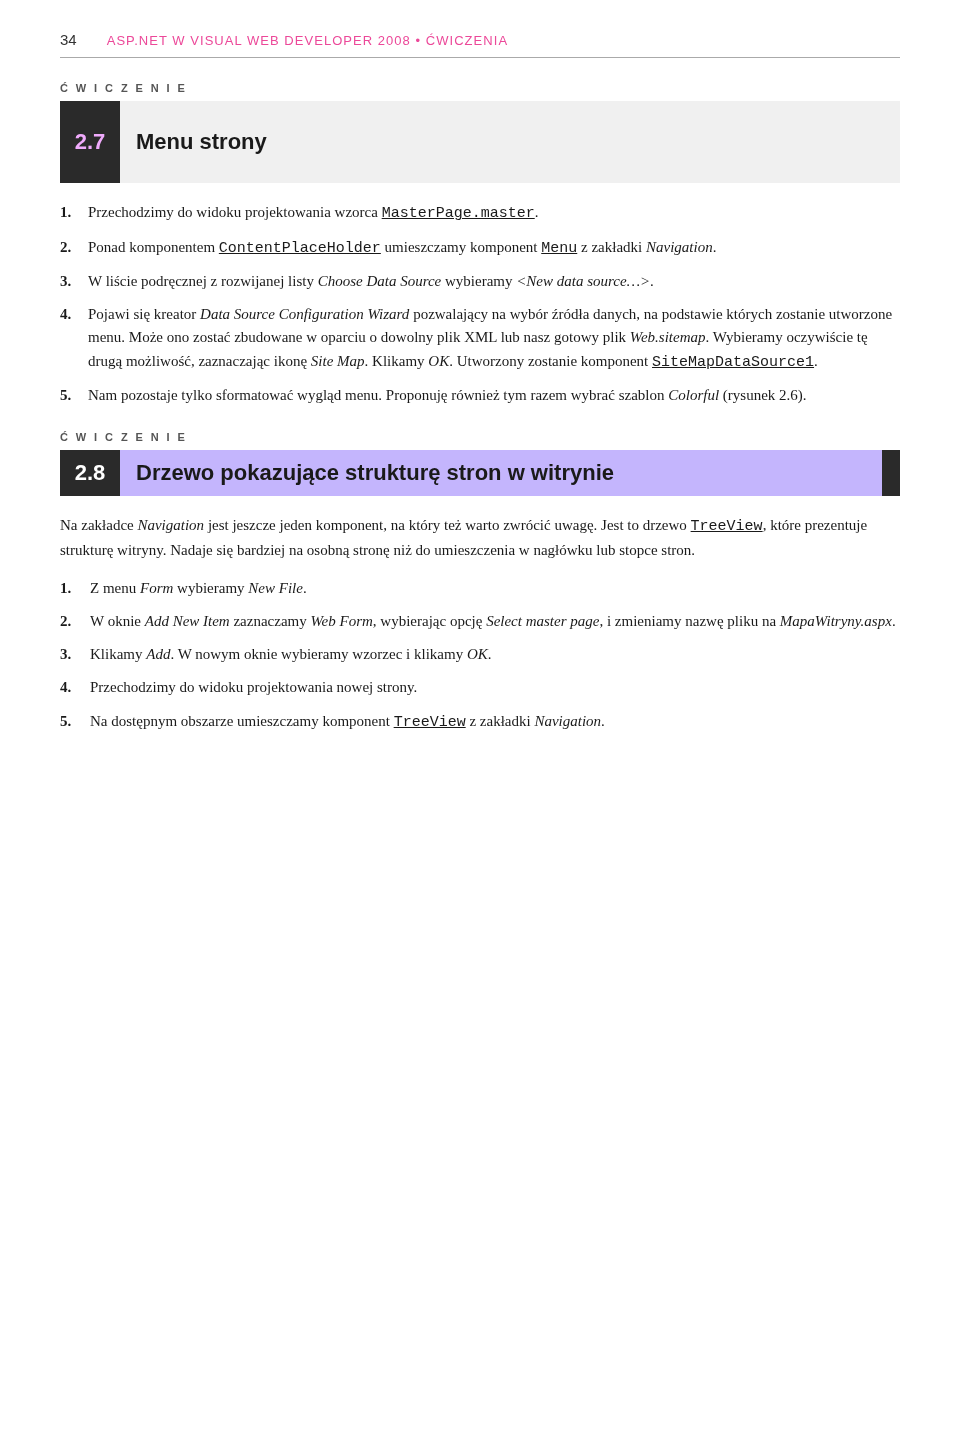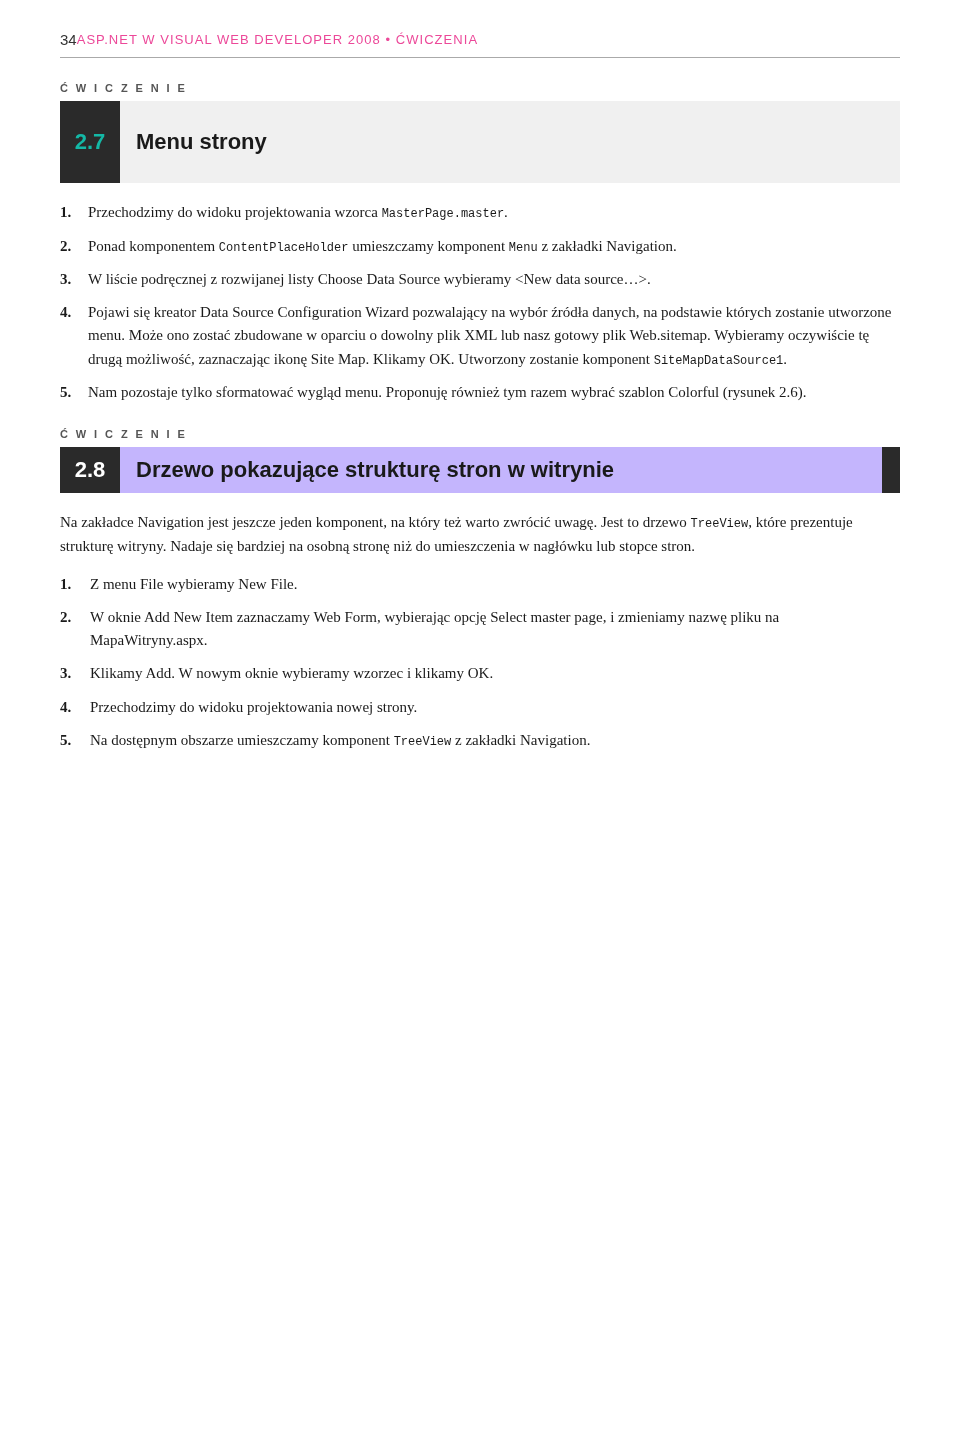--- a/index.html
+++ b/index.html
@@ -14,21 +14,22 @@
       font-size: 15px;
       line-height: 1.55;
       color: #1a1a1a;
       width: 960px;
       min-height: 1443px;
       padding: 28px 60px 40px 60px;
     }
 
     .page-header {
       display: flex;
-      align-items: center;
+      align-items: flex-end;
+      gap: 30px;
       border-bottom: 1px solid #aaa;
       padding-bottom: 6px;
       margin-bottom: 22px;
     }
 
     .page-number {
       font-family: Arial, sans-serif;
       font-size: 15px;
       font-weight: normal;
       color: #333;
@@ -54,21 +55,21 @@
 
     .exercise-header {
       display: flex;
       align-items: stretch;
       margin-bottom: 18px;
       margin-top: 4px;
     }
 
     .exercise-number-box {
       background: #2a2a2a;
-      color: #14b8a6;
+      color: #f0abfc;
       font-family: Arial, sans-serif;
       font-size: 22px;
       font-weight: bold;
       padding: 6px 14px;
       display: flex;
       align-items: center;
       justify-content: center;
       min-width: 60px;
     }
 
@@ -144,24 +145,26 @@
     }
 
     .list-content {
       flex: 1;
       font-size: 15px;
       line-height: 1.55;
     }
 
     .code {
       font-family: 'Courier New', Courier, monospace;
-      font-size: 12px;
+      font-size: 15px;
+      text-decoration: underline;
     }
 
     .italic {
+      font-style: italic;
     }
 
     .section-gap {
       margin-top: 22px;
     }
 
     .ol-latin {
       list-style: none;
       padding-left: 0;
       margin-bottom: 14px;
@@ -230,21 +233,21 @@
     <div class="exercise-bar"></div>
   </div>
 
   <p class="intro-text">
     <span>Na zakładce <span class="italic">Navigation</span> jest jeszcze jeden komponent, na który też warto zwrócić uwagę. Jest to drzewo <span class="code">TreeView</span>, które prezentuje strukturę witryny. Nadaje się bardziej na osobną stronę niż do umieszczenia w nagłówku lub stopce stron.</span>
   </p>
 
   <ol class="ol-latin">
     <li>
       <span class="list-number">1.</span>
-      <span class="list-content">Z menu <span class="italic">File</span> wybieramy <span class="italic">New File</span>.</span>
+      <span class="list-content">Z menu <span class="italic">Form</span> wybieramy <span class="italic">New File</span>.</span>
     </li>
     <li>
       <span class="list-number">2.</span>
       <span class="list-content">W oknie <span class="italic">Add New Item</span> zaznaczamy <span class="italic">Web Form</span>, wybierając opcję <span class="italic">Select master page</span>, i zmieniamy nazwę pliku na <span class="italic">MapaWitryny.aspx</span>.</span>
     </li>
     <li>
       <span class="list-number">3.</span>
       <span class="list-content">Klikamy <span class="italic">Add</span>. W nowym oknie wybieramy wzorzec i klikamy <span class="italic">OK</span>.</span>
     </li>
     <li>

